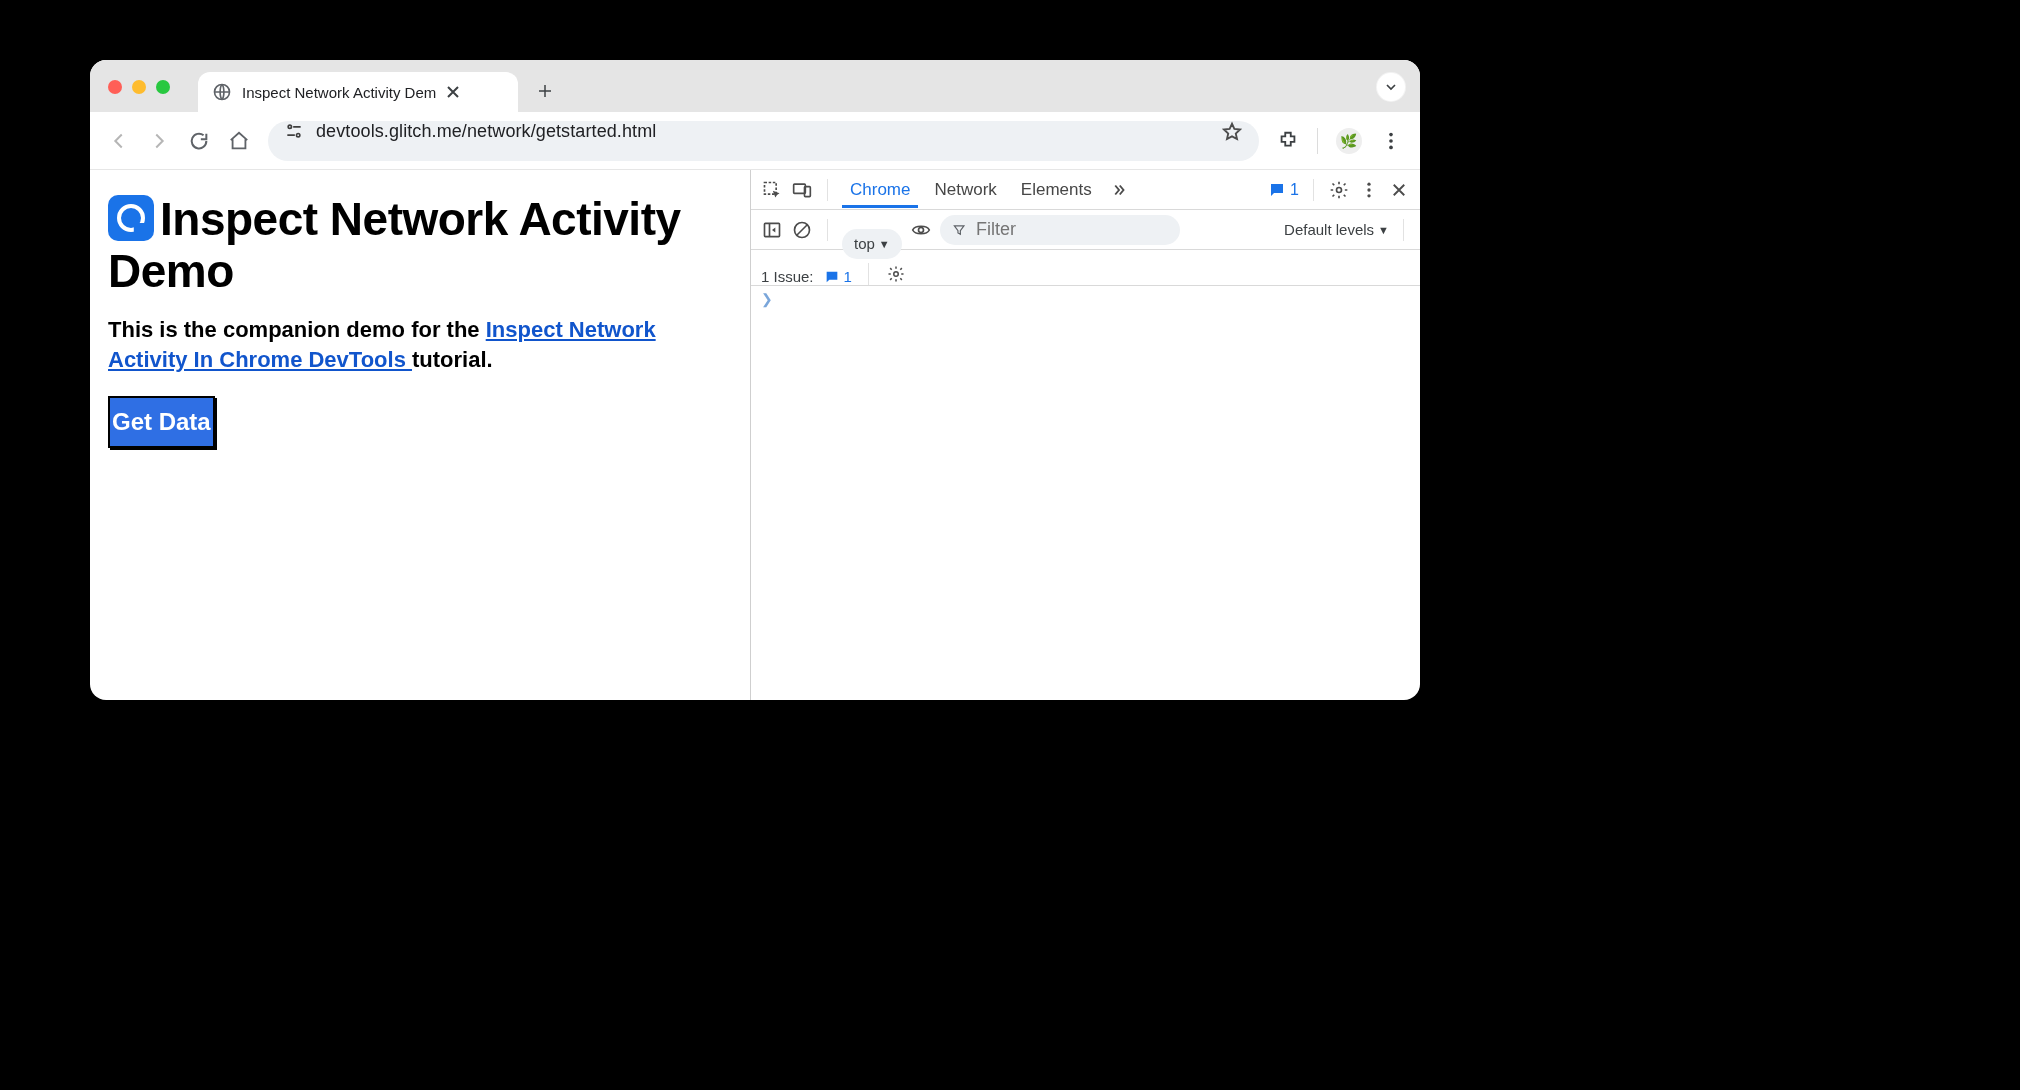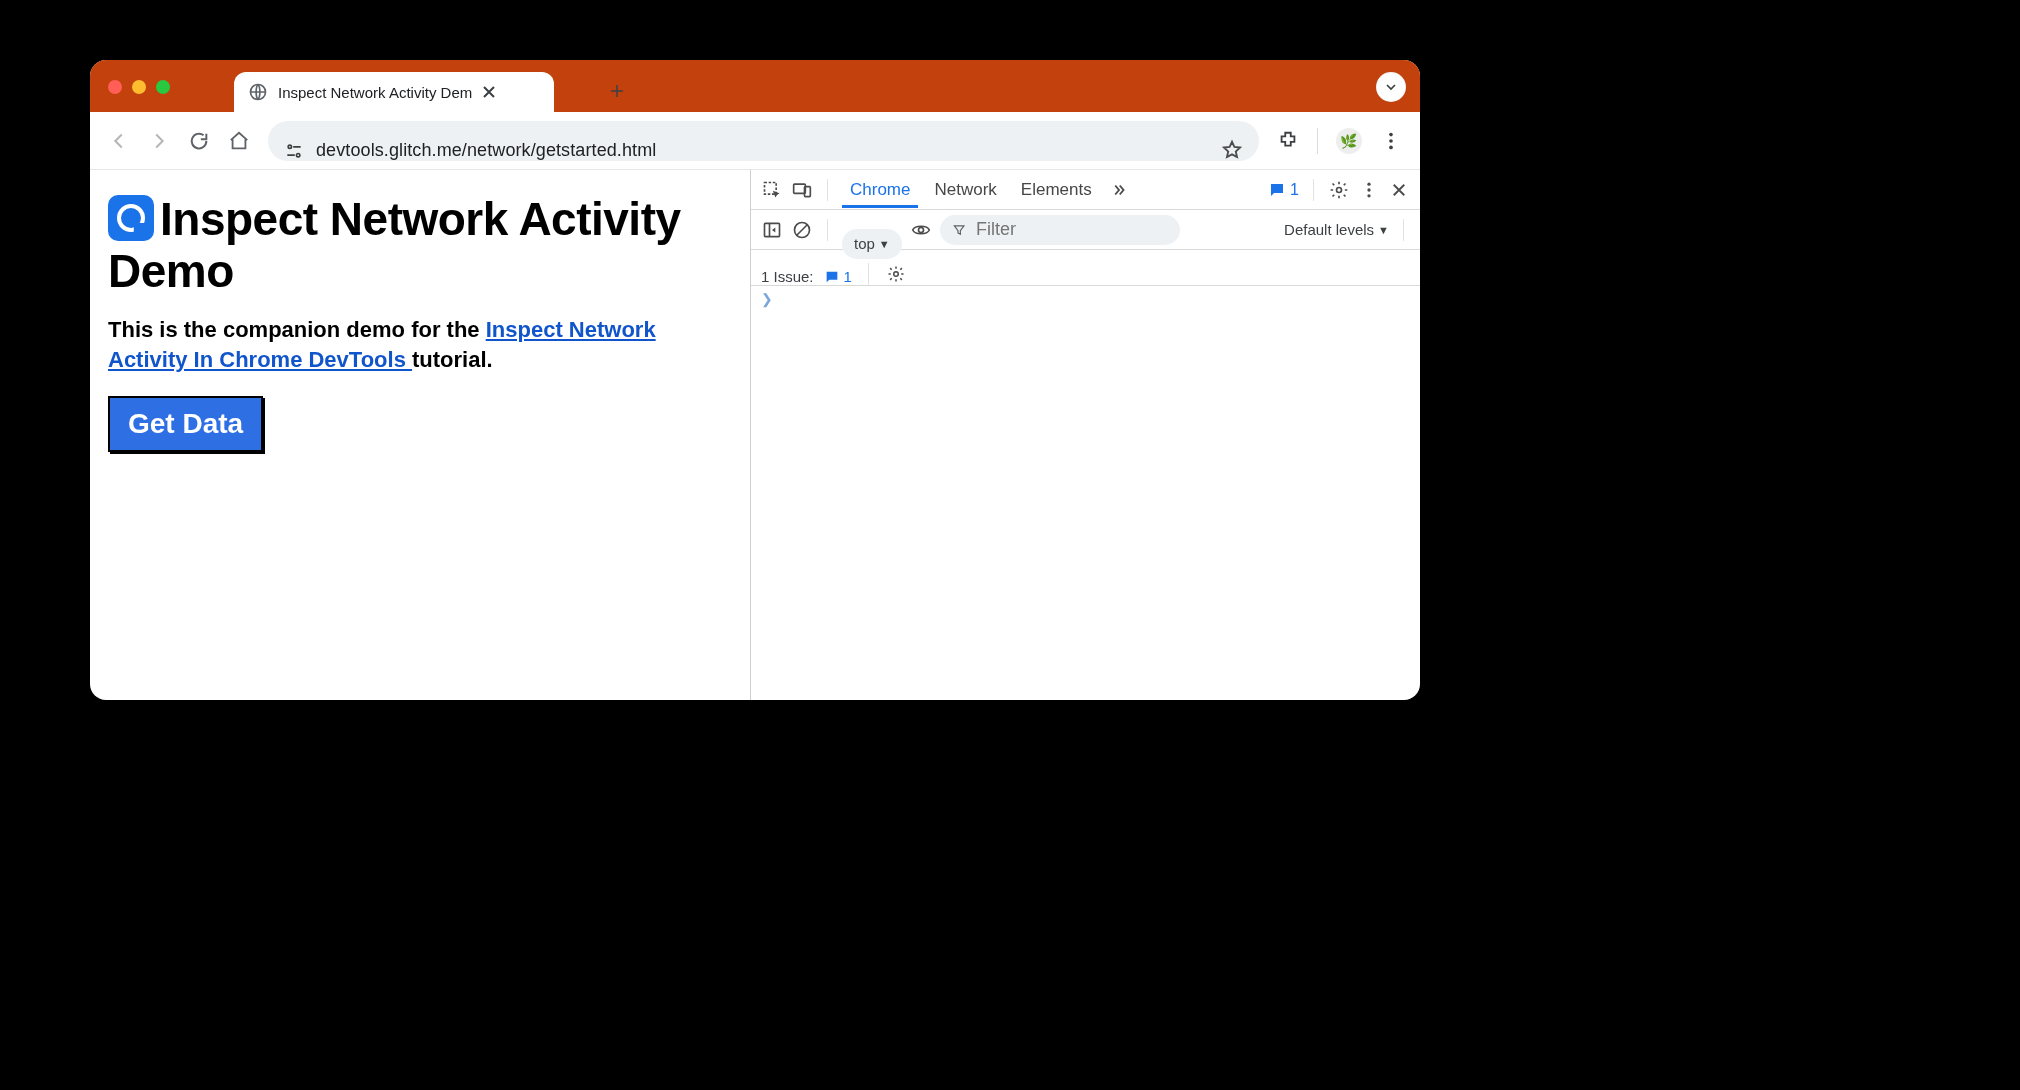--- a/index.html
+++ b/index.html
@@ -23,26 +23,25 @@
     border-radius: 16px;
     overflow: hidden;
     box-shadow: 0 30px 60px rgba(0,0,0,0.5);
     display: flex;
     flex-direction: column;
   }
 
   
   .tabstrip {
     height: 52px;
-    background: #c2410c;
+    background: #e5e5e5;
     display: flex;
     align-items: flex-end;
     padding-left: 18px;
     position: relative;
-    gap: 36px;
   }
   .traffic-lights { display: flex; gap: 10px; margin-bottom: 18px; margin-right: 28px; }
   .dot { width: 14px; height: 14px; border-radius: 50%; }
   .dot.red    { background: #ff5f57; }
   .dot.yellow { background: #febc2e; }
   .dot.green  { background: #28c840; }
 
   .tab {
     background: #fff;
     height: 40px;
@@ -81,21 +80,21 @@
     border-bottom: 1px solid #e6e6e6;
   }
   .tb-icon { width: 22px; height: 22px; color:#5f6368; display:flex; align-items:center; justify-content:center; }
   .tb-icon.dim { color:#b6b6b6; }
   .omnibox {
     flex: 1;
     height: 40px;
     background: #eef1f4;
     border-radius: 20px;
     display: flex;
-    align-items: flex-end;
+    align-items: flex-start;
     padding: 0 16px;
     gap: 12px;
   }
   .tune-icon { width: 20px; height: 20px; color:#3f3f3f; }
   .url { font-size: 18px; color:#202124; letter-spacing: .1px; }
   .omnibox .star { margin-left:auto; width: 22px; height:22px; color:#4c4c4c; }
   .right-icons { display:flex; align-items:center; gap:18px; }
   .ext-icon { width:22px; height:22px; color:#3c4043; }
   .sep { width:1px; height:26px; background:#dcdcdc; }
   .avatar { width:26px; height:26px; border-radius:50%; background:#eee; display:flex; align-items:center; justify-content:center; font-size:14px; }
@@ -125,22 +124,22 @@
     background:#1a73e8; margin-right: 6px; position:relative;
   }
   .page h1 .app-icon::after {
     content:""; position:absolute; inset:9px;
     border:4px solid #fff; border-radius:50%;
     clip-path: polygon(0 0, 100% 0, 100% 68%, 60% 68%, 60% 100%, 0 100%);
   }
   .page p { font-size:22px; font-weight:600; margin:12px 0 22px 0; line-height:1.35; color:#000; }
   .page a { color:#1155cc; text-decoration:underline; font-weight:700; }
   .get-data {
-    background:#2f6fe4; color:#fff; font-weight:700; font-size:28px;
-    border:2px solid #000; padding:10px 18px; cursor:pointer;
+    background:#2f6fe4; color:#fff; font-weight:700; font-size:24px;
+    border:2px solid #000; padding:10px 2px; cursor:pointer;
     box-shadow: 2px 2px 0 #000;
   }
 
   
   .devtools {
     flex:1; border-left:1px solid #cfcfcf; display:flex; flex-direction:column;
     font-family: ".SFNSText", -apple-system, Helvetica, Arial, sans-serif;
   }
   .dt-tabs {
     height:40px; display:flex; align-items:center; gap:8px;

